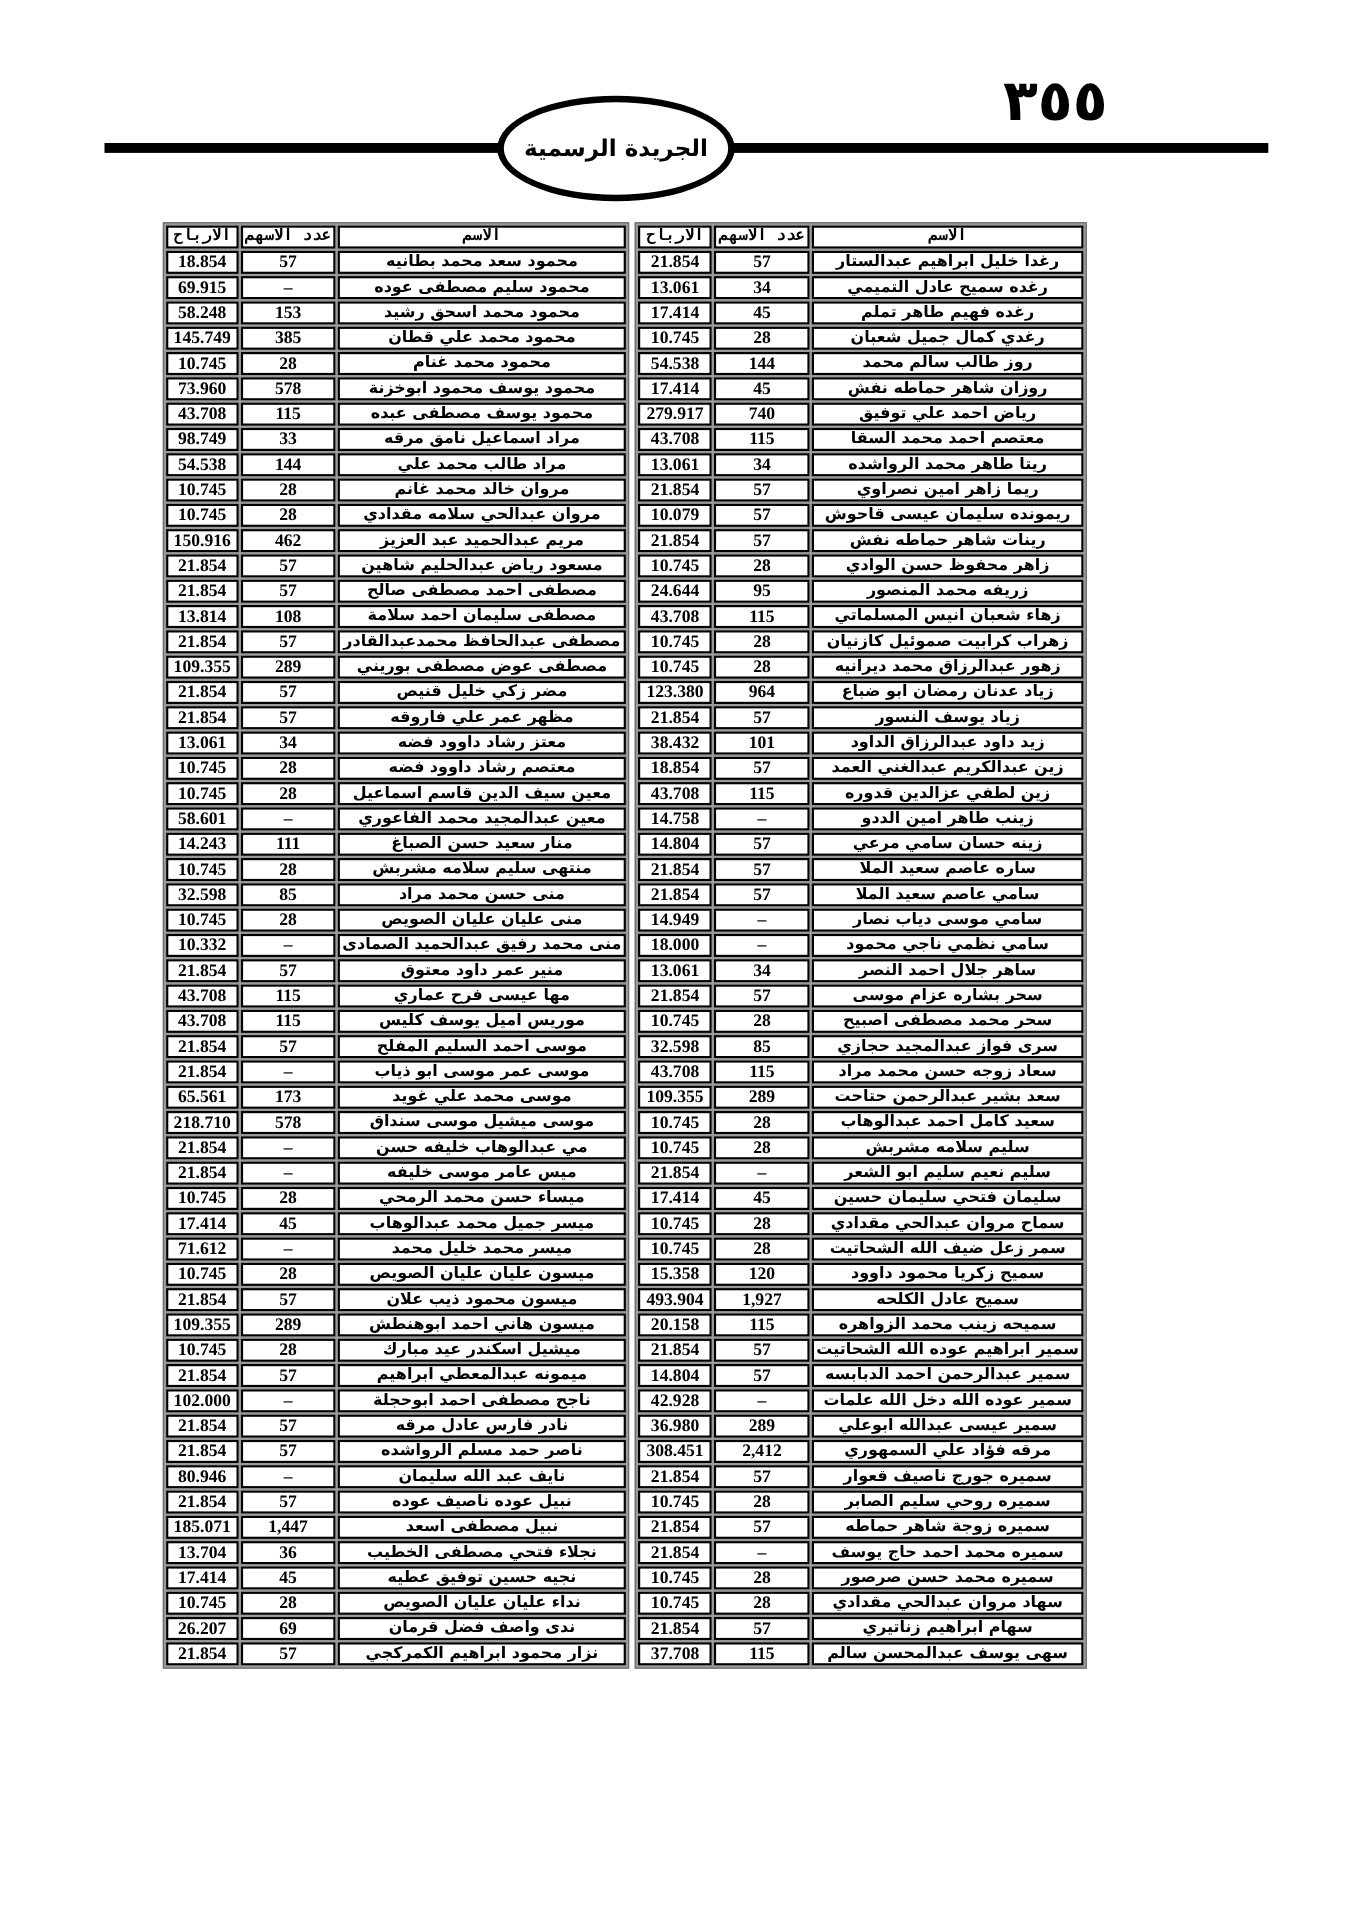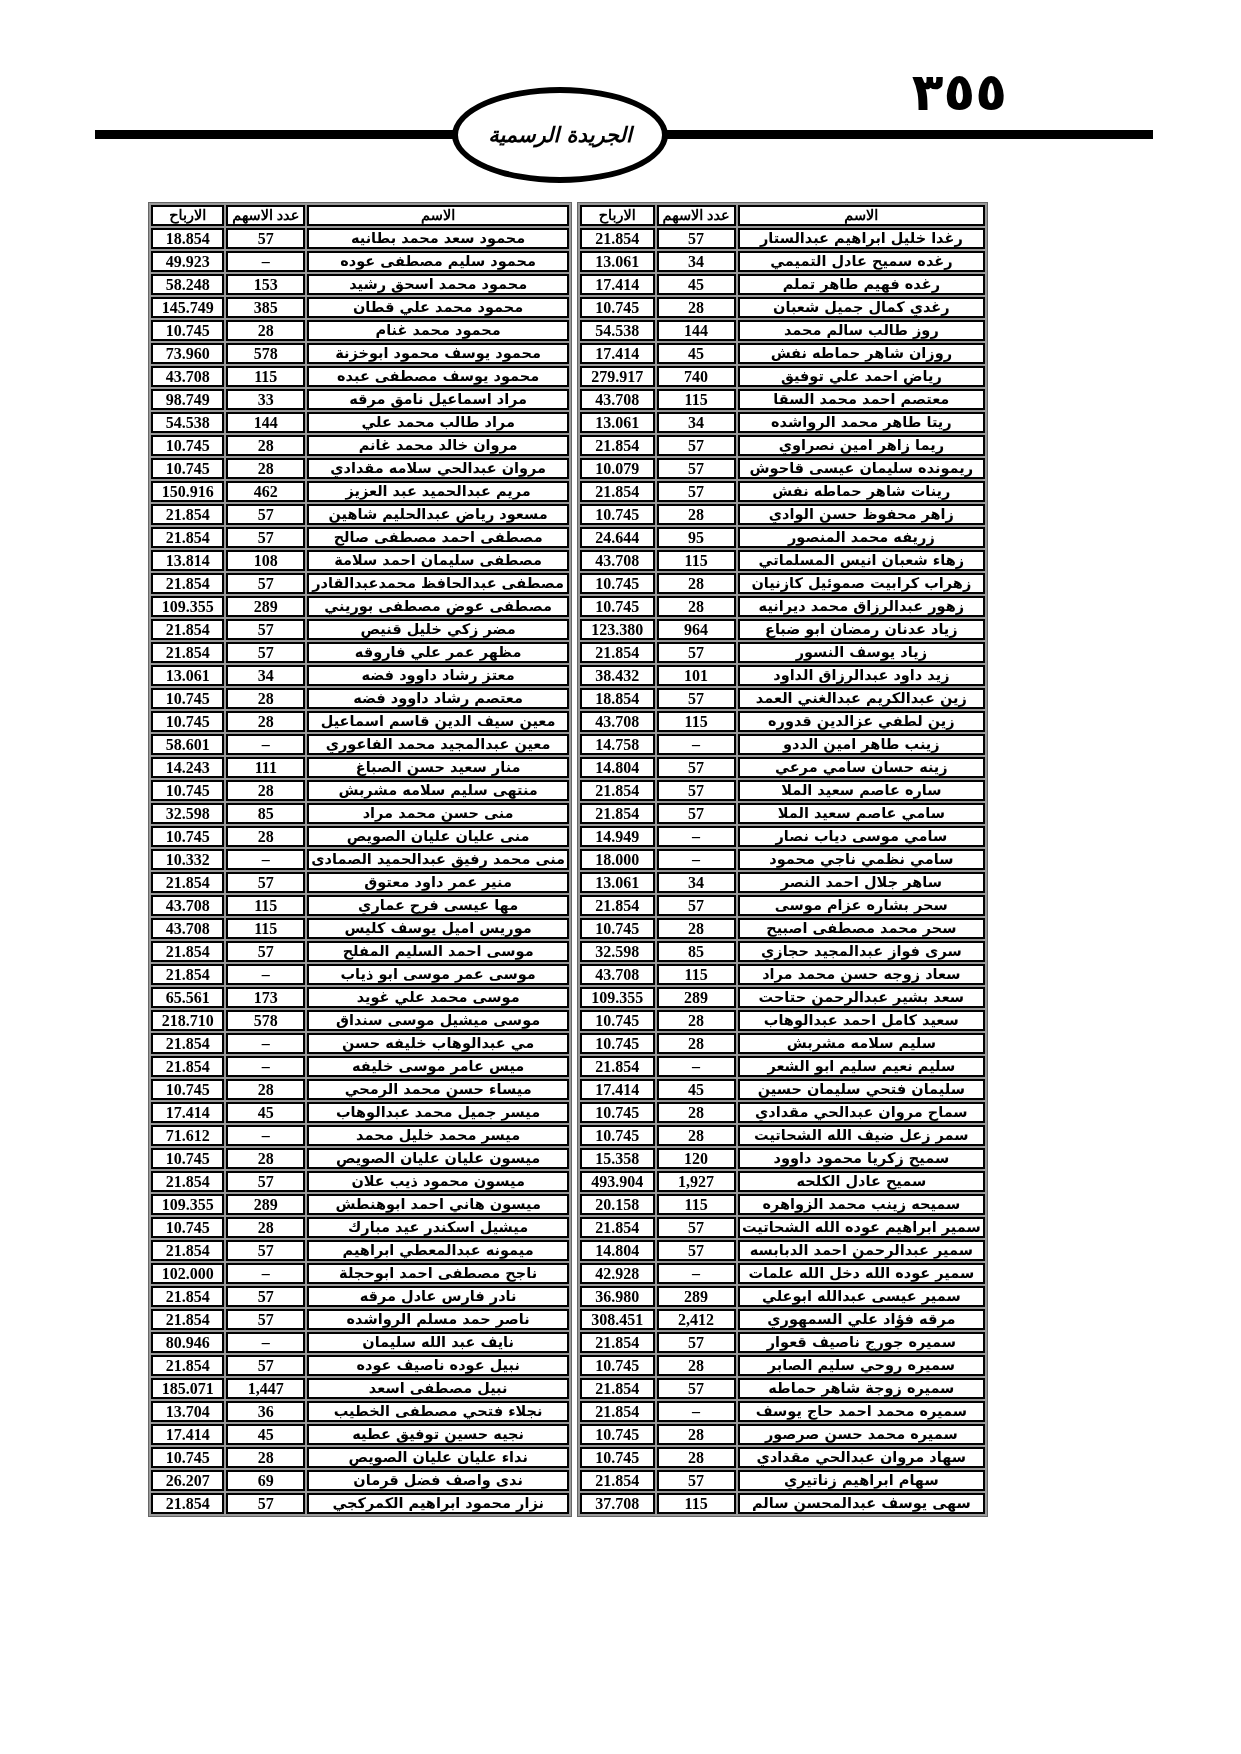--- a/index.html
+++ b/index.html
@@ -28,21 +28,20 @@
     background:#fff;
     border:6px solid #000;
     border-radius:50%;
     display:flex; align-items:center; justify-content:center;
     z-index:2;
     box-sizing:border-box;
   }
   .oval-title {
     font-size:21px; font-weight:bold; color:#000;
     font-family:"DejaVu Sans", sans-serif;
-    font-style:italic;
   }
   .tables {
     position:absolute; top:202px; left:148px;
     width:840px;
     display:flex; gap:5px;
     direction:rtl;
   }
   table.gz {
     border-collapse:separate;
     border-spacing:2px;
@@ -60,21 +59,21 @@
     text-align:center;
     font-weight:bold;
     color:#000;
     overflow:hidden;
     white-space:nowrap;
   }
   .col-name   { width:240px; font-family:"DejaVu Sans", sans-serif; font-size:14.5px; }
   .col-shares { width:76px;  font-family:"Liberation Serif", serif; font-size:16px; }
   .col-profits{ width:84px;  font-family:"Liberation Serif", serif; font-size:16px; }
   th.col-name, th.col-shares, th.col-profits {
-    font-family:Liberation Serif, serif; font-size:14.5px;
+    font-family:Liberation Mono, monospace; font-size:14.5px;
   }
 </style>
 </head>
 <body>
 
 <div class="page-number">٣٥٥</div>
 
 <div class="rule"></div>
 
 <div class="oval">
@@ -385,21 +384,21 @@
     </thead>
     <tbody>
         <tr>
           <td class="col-name">محمود سعد محمد بطانيه</td>
           <td class="col-shares">57</td>
           <td class="col-profits">18.854</td>
         </tr>
         <tr>
           <td class="col-name">محمود سليم مصطفى عوده</td>
           <td class="col-shares">–</td>
-          <td class="col-profits">49.923</td>
+          <td class="col-profits">69.915</td>
         </tr>
         <tr>
           <td class="col-name">محمود محمد اسحق رشيد</td>
           <td class="col-shares">153</td>
           <td class="col-profits">58.248</td>
         </tr>
         <tr>
           <td class="col-name">محمود محمد علي قطان</td>
           <td class="col-shares">385</td>
           <td class="col-profits">145.749</td>

